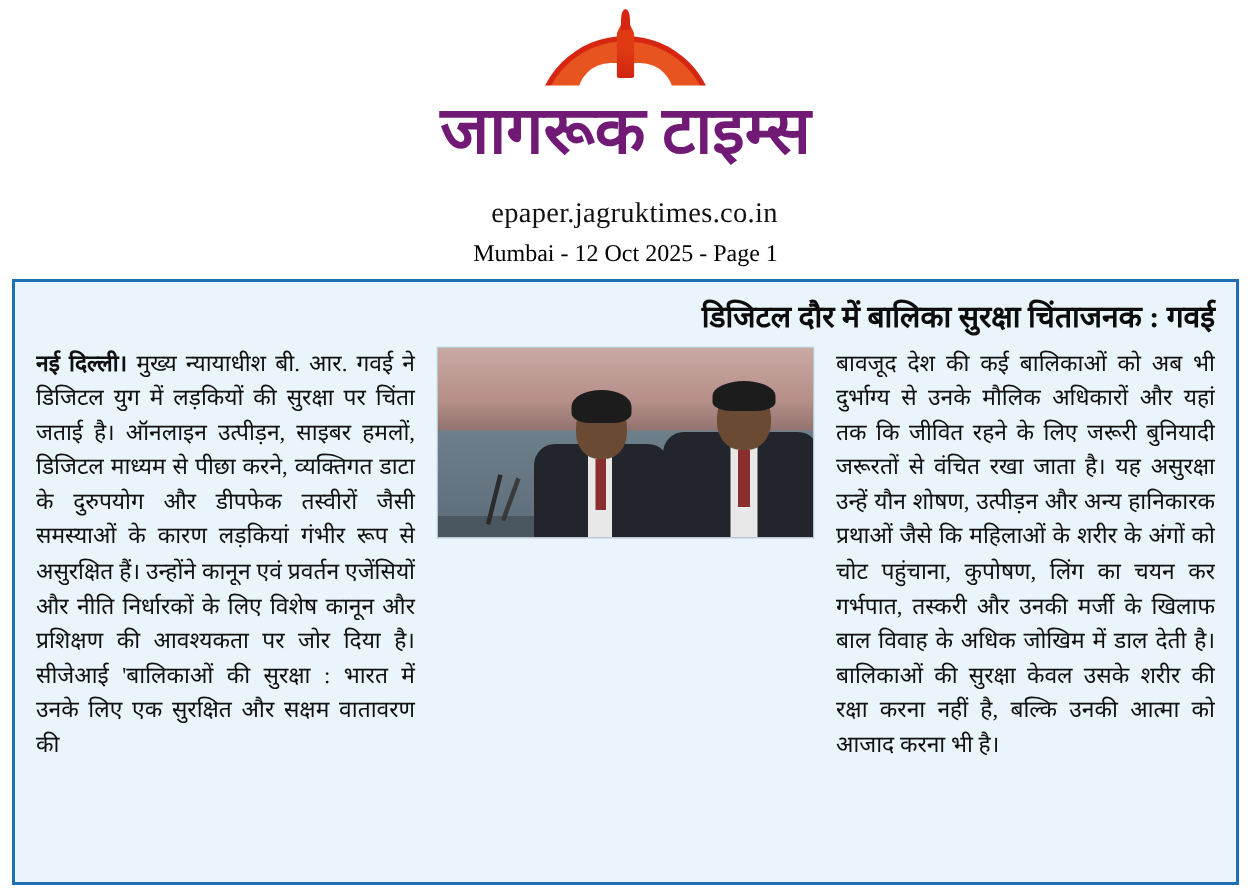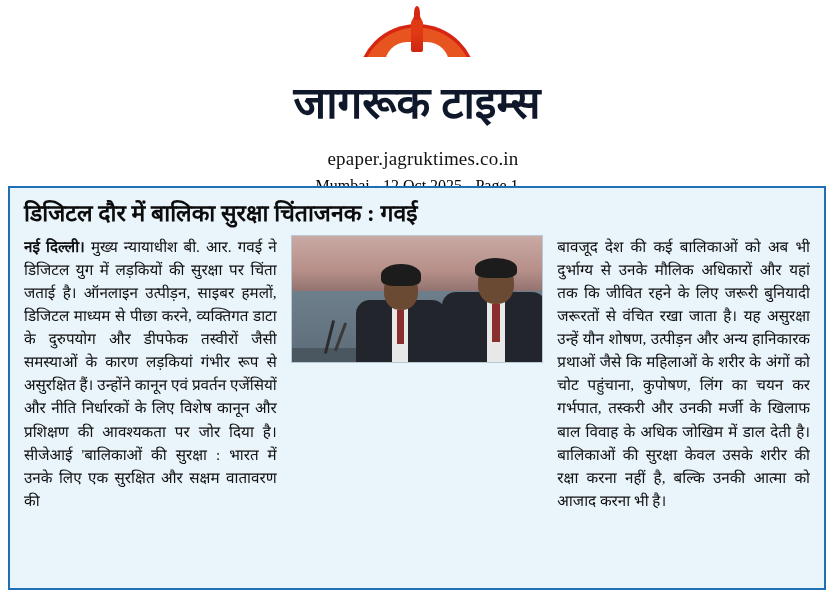--- a/index.html
+++ b/index.html
@@ -74,23 +74,23 @@
     width: 6px;
     height: 14px;
     background: #d62612;
     border-radius: 50% 50% 0 0;
   }
   .paper-title {
     font-family: "Liberation Serif", serif;
     font-weight: bold;
     font-size: 44px;
     letter-spacing: 0px;
-    color: #0f172a;
+    color: #701a75;
     line-height: 1.0;
-    margin-top: 18px;
+    margin-top: 2px;
   }
   .paper-url {
     font-family: "Liberation Serif", serif;
     font-size: 19px;
     color: #111111;
     margin-top: 22px;
     letter-spacing: 0.2px;
     margin-left: 12px;
   }
   .paper-edition {
@@ -111,23 +111,23 @@
     border-top: 2px solid #1f6fb4;
     border-bottom: 2px solid #1f6fb4;
     border-left: 2px solid #1f6fb4;
     border-right: 2px solid #1f6fb4;
     box-sizing: border-box;
     padding: 10px 14px 0 14px;
   }
   .headline {
     font-family: "Liberation Serif", serif;
     font-weight: bold;
-    font-size: 23px;
+    font-size: 20px;
     color: #0c0c0c;
-    text-align: left;
+    text-align: right;
     line-height: 1.25;
     padding: 2px 0 6px 0;
     letter-spacing: 0px;
   }
   .columns {
     display: flex;
     gap: 14px;
     height: 322px;
     overflow: hidden;
   }

